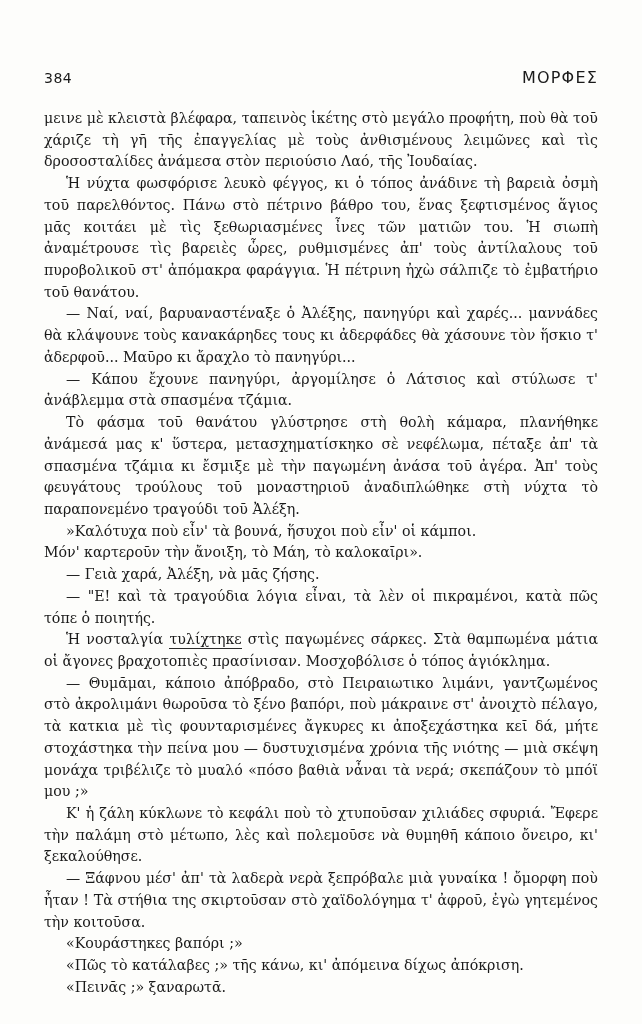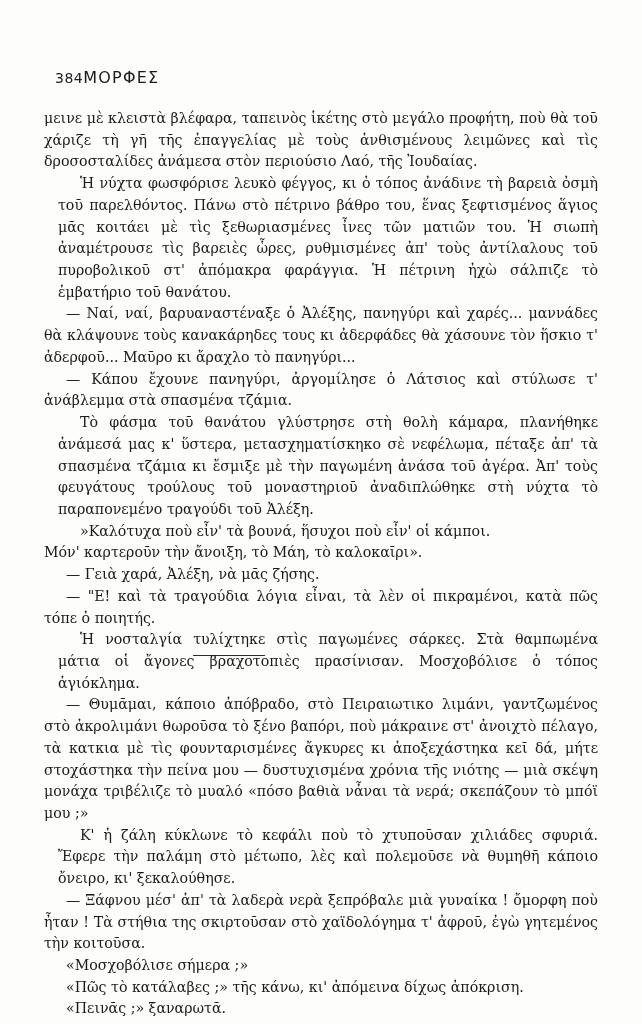--- a/index.html
+++ b/index.html
@@ -21,25 +21,24 @@
     background: #fdfdfb;
     box-sizing: border-box;
     padding: 0;
   }
   .header {
     position: absolute;
     top: 68px;
     left: 44px;
     right: 44px;
     display: flex;
-    justify-content: flex-start;
+    justify-content: space-between;
     align-items: baseline;
     font-size: 14.5px;
     letter-spacing: 0.5px;
-    margin-left: 11px;
   }
   .header .folio {
     font-family: "DejaVu Sans", "Liberation Sans", sans-serif;
     font-size: 14px;
   }
   .header .running-title {
     font-family: "DejaVu Sans", "Liberation Sans", sans-serif;
     font-size: 16px;
     letter-spacing: 1.2px;
   }
@@ -53,34 +52,33 @@
     text-align: justify;
     text-justify: inter-word;
   }
   p {
     margin: 0;
     padding: 0;
     text-indent: 0;
   }
   p.indent {
     text-indent: 22px;
-    margin-left: 14px;
   }
   p.dash {
     text-indent: 22px;
   }
   p.quote {
     text-indent: 22px;
   }
   p.tight {
     text-indent: 0;
   }
   .u {
     border-bottom: 1px solid #2a2a2a;
-    padding-bottom: 8px;
+    padding-bottom: 1px;
   }
 </style>
 </head>
 <body>
 
 <div class="page">
 
   <div class="header">
     <span class="folio">384</span>
     <span class="running-title">ΜΟΡΦΕΣ</span>
@@ -93,19 +91,19 @@
     <p class="dash">— Κάπου ἔχουνε πανηγύρι, ἀργομίλησε ὁ Λάτσιος καὶ στύλωσε τ' ἀνάβλεμμα στὰ σπασμένα τζάμια.</p>
     <p class="indent">Τὸ φάσμα τοῦ θανάτου γλύστρησε στὴ θολὴ κάμαρα, πλανήθηκε ἀνάμεσά μας κ' ὕστερα, μετασχηματίσκηκο σὲ νεφέλωμα, πέταξε ἀπ' τὰ σπασμένα τζάμια κι ἔσμιξε μὲ τὴν παγωμένη ἀνάσα τοῦ ἀγέρα. Ἀπ' τοὺς φευγάτους τρούλους τοῦ μοναστηριοῦ ἀναδιπλώθηκε στὴ νύχτα τὸ παραπονεμένο τραγούδι τοῦ Ἀλέξη.</p>
     <p class="indent">»Καλότυχα ποὺ εἶν' τὰ βουνά, ἥσυχοι ποὺ εἶν' οἱ κάμποι.</p>
     <p class="tight">Μόν' καρτεροῦν τὴν ἄνοιξη, τὸ Μάη, τὸ καλοκαῖρι».</p>
     <p class="dash">— Γειὰ χαρά, Ἀλέξη, νὰ μᾶς ζήσης.</p>
     <p class="dash">— "Ε! καὶ τὰ τραγούδια λόγια εἶναι, τὰ λὲν οἱ πικραμένοι, κατὰ πῶς τόπε ὁ ποιητής.</p>
     <p class="indent">Ἡ νοσταλγία <span class="u">τυλίχτηκε</span> στὶς παγωμένες σάρκες. Στὰ θαμπωμένα μάτια οἱ ἄγονες βραχοτοπιὲς πρασίνισαν. Μοσχοβόλισε ὁ τόπος ἁγιόκλημα.</p>
     <p class="dash">— Θυμᾶμαι, κάποιο ἀπόβραδο, στὸ Πειραιωτικο λιμάνι, γαντζωμένος στὸ ἀκρολιμάνι θωροῦσα τὸ ξένο βαπόρι, ποὺ μάκραινε στ' ἀνοιχτὸ πέλαγο, τὰ κατκια μὲ τὶς φουνταρισμένες ἄγκυρες κι ἀποξεχάστηκα κεῖ δά, μήτε στοχάστηκα  τὴν πείνα μου — δυστυχισμένα χρόνια τῆς νιότης — μιὰ σκέψη μονάχα τριβέλιζε τὸ μυαλό «πόσο βαθιὰ νἆναι τὰ νερά; σκεπάζουν τὸ μπόϊ μου ;»</p>
     <p class="indent">Κ' ἡ ζάλη κύκλωνε τὸ κεφάλι ποὺ τὸ χτυποῦσαν χιλιάδες σφυριά. Ἔφερε τὴν παλάμη στὸ μέτωπο, λὲς καὶ πολεμοῦσε νὰ θυμηθῆ κάποιο ὄνειρο, κι' ξεκαλούθησε.</p>
     <p class="dash">— Ξάφνου μέσ' ἀπ' τὰ λαδερὰ νερὰ ξεπρόβαλε μιὰ γυναίκα ! ὄμορφη ποὺ ἦταν ! Τὰ στήθια της σκιρτοῦσαν στὸ χαϊδολόγημα τ' ἀφροῦ, ἐγὼ γητεμένος τὴν κοιτοῦσα.</p>
-    <p class="quote">«Μοσχοβόλισε σήμερα ;»</p>
+    <p class="quote">«Κουράστηκες βαπόρι ;»</p>
     <p class="quote">«Πῶς τὸ κατάλαβες ;» τῆς κάνω, κι' ἀπόμεινα δίχως ἀπόκριση.</p>
     <p class="quote">«Πεινᾶς ;» ξαναρωτᾶ.</p>
 
   </div>
 
 </div>
 
 </body></html>

